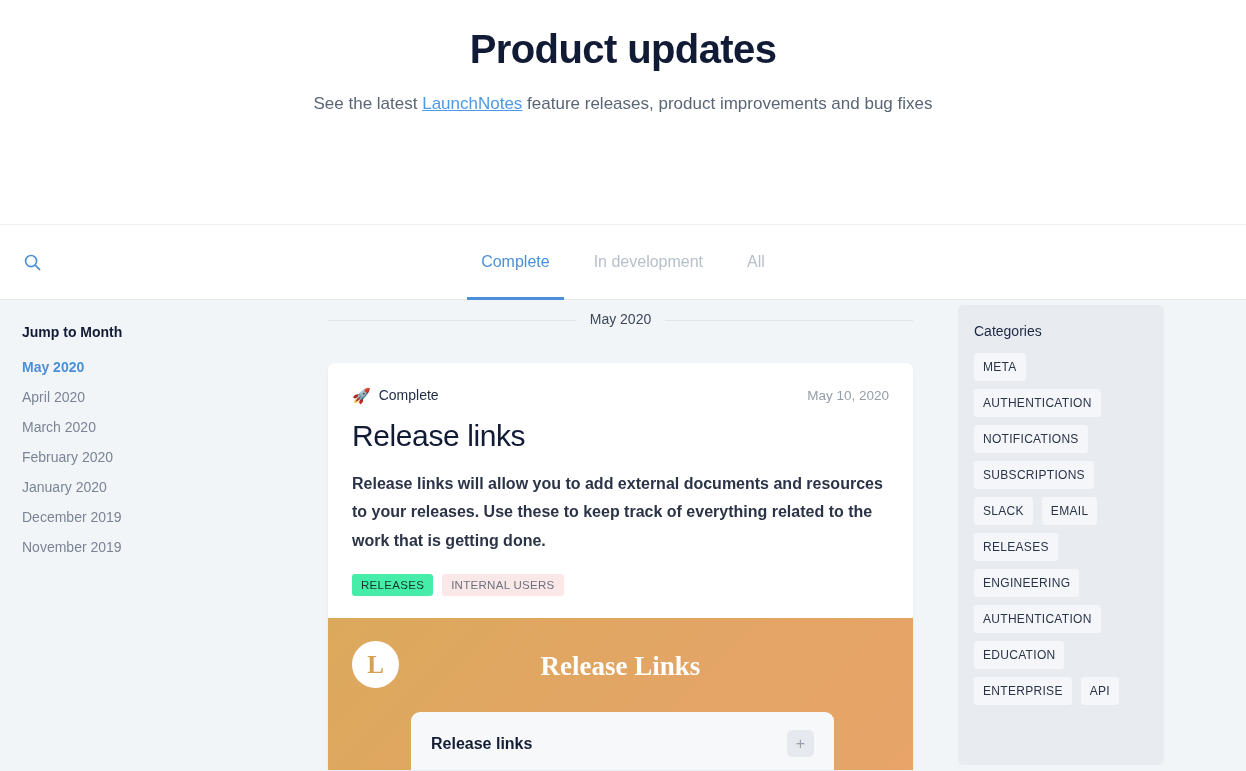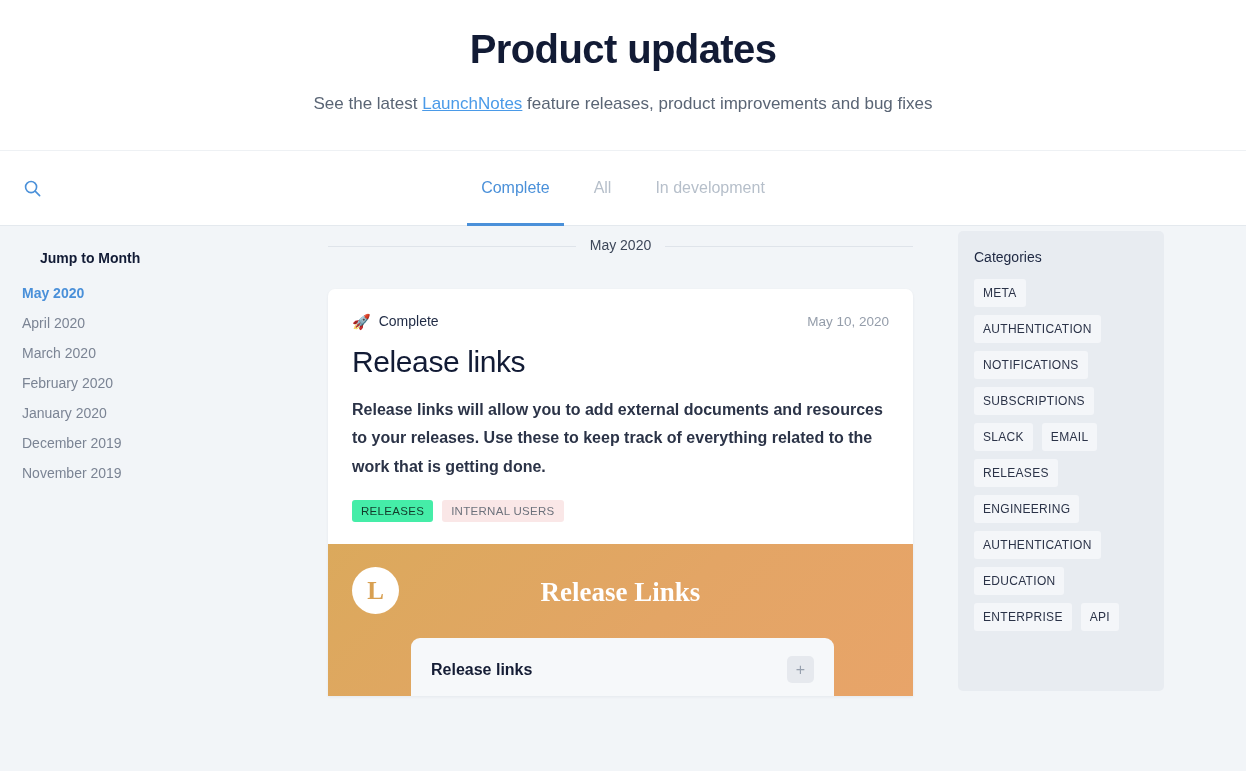--- a/index.html
+++ b/index.html
@@ -7,21 +7,21 @@
   html, body {
     width: 1246px;
     height: 771px;
     overflow: hidden;
     font-family: "Liberation Sans", sans-serif;
     background: #f2f5f8;
   }
 
   
   .hero {
-    height: 151px;
+    height: 225px;
     background: #ffffff;
     border-bottom: 1px solid #eef1f4;
     text-align: center;
     padding-top: 18px;
   }
   .hero-title {
     font-size: 40px;
     font-weight: 700;
     color: #121b35;
     letter-spacing: -0.6px;
@@ -103,21 +103,20 @@
   .sidebar-left {
     width: 328px;
     flex: 0 0 328px;
     padding: 24px 0 0 22px;
   }
   .jump-title {
     font-size: 14px;
     font-weight: 700;
     color: #121b35;
     margin-bottom: 12px;
-    margin-left: 18px;
   }
   .month {
     display: block;
     font-size: 14px;
     color: #7b8494;
     padding: 7px 0;
     cursor: pointer;
     text-decoration: none;
   }
   .month.active { color: #4a90d9; font-weight: 700; }
@@ -306,22 +305,22 @@
 
 <div class="navbar">
   <button class="search-btn" aria-label="search">
     <svg width="19" height="19" viewBox="0 0 20 20" fill="none" stroke="#4a90d9" stroke-width="1.7">
       <circle cx="8.5" cy="8.5" r="5.8"></circle>
       <line x1="12.8" y1="12.8" x2="17.5" y2="17.5" stroke-linecap="round"></line>
     </svg>
   </button>
   <div class="tabs">
     <button class="tab active">Complete</button>
+    <button class="tab">In development</button>
     <button class="tab">All</button>
-    <button class="tab">In development</button>
   </div>
 </div>
 
 <div class="page">
 
   <aside class="sidebar-left">
     <div class="jump-title">Jump to Month</div>
     <a class="month active" href="#">May 2020</a>
     <a class="month" href="#">April 2020</a>
     <a class="month" href="#">March 2020</a>

